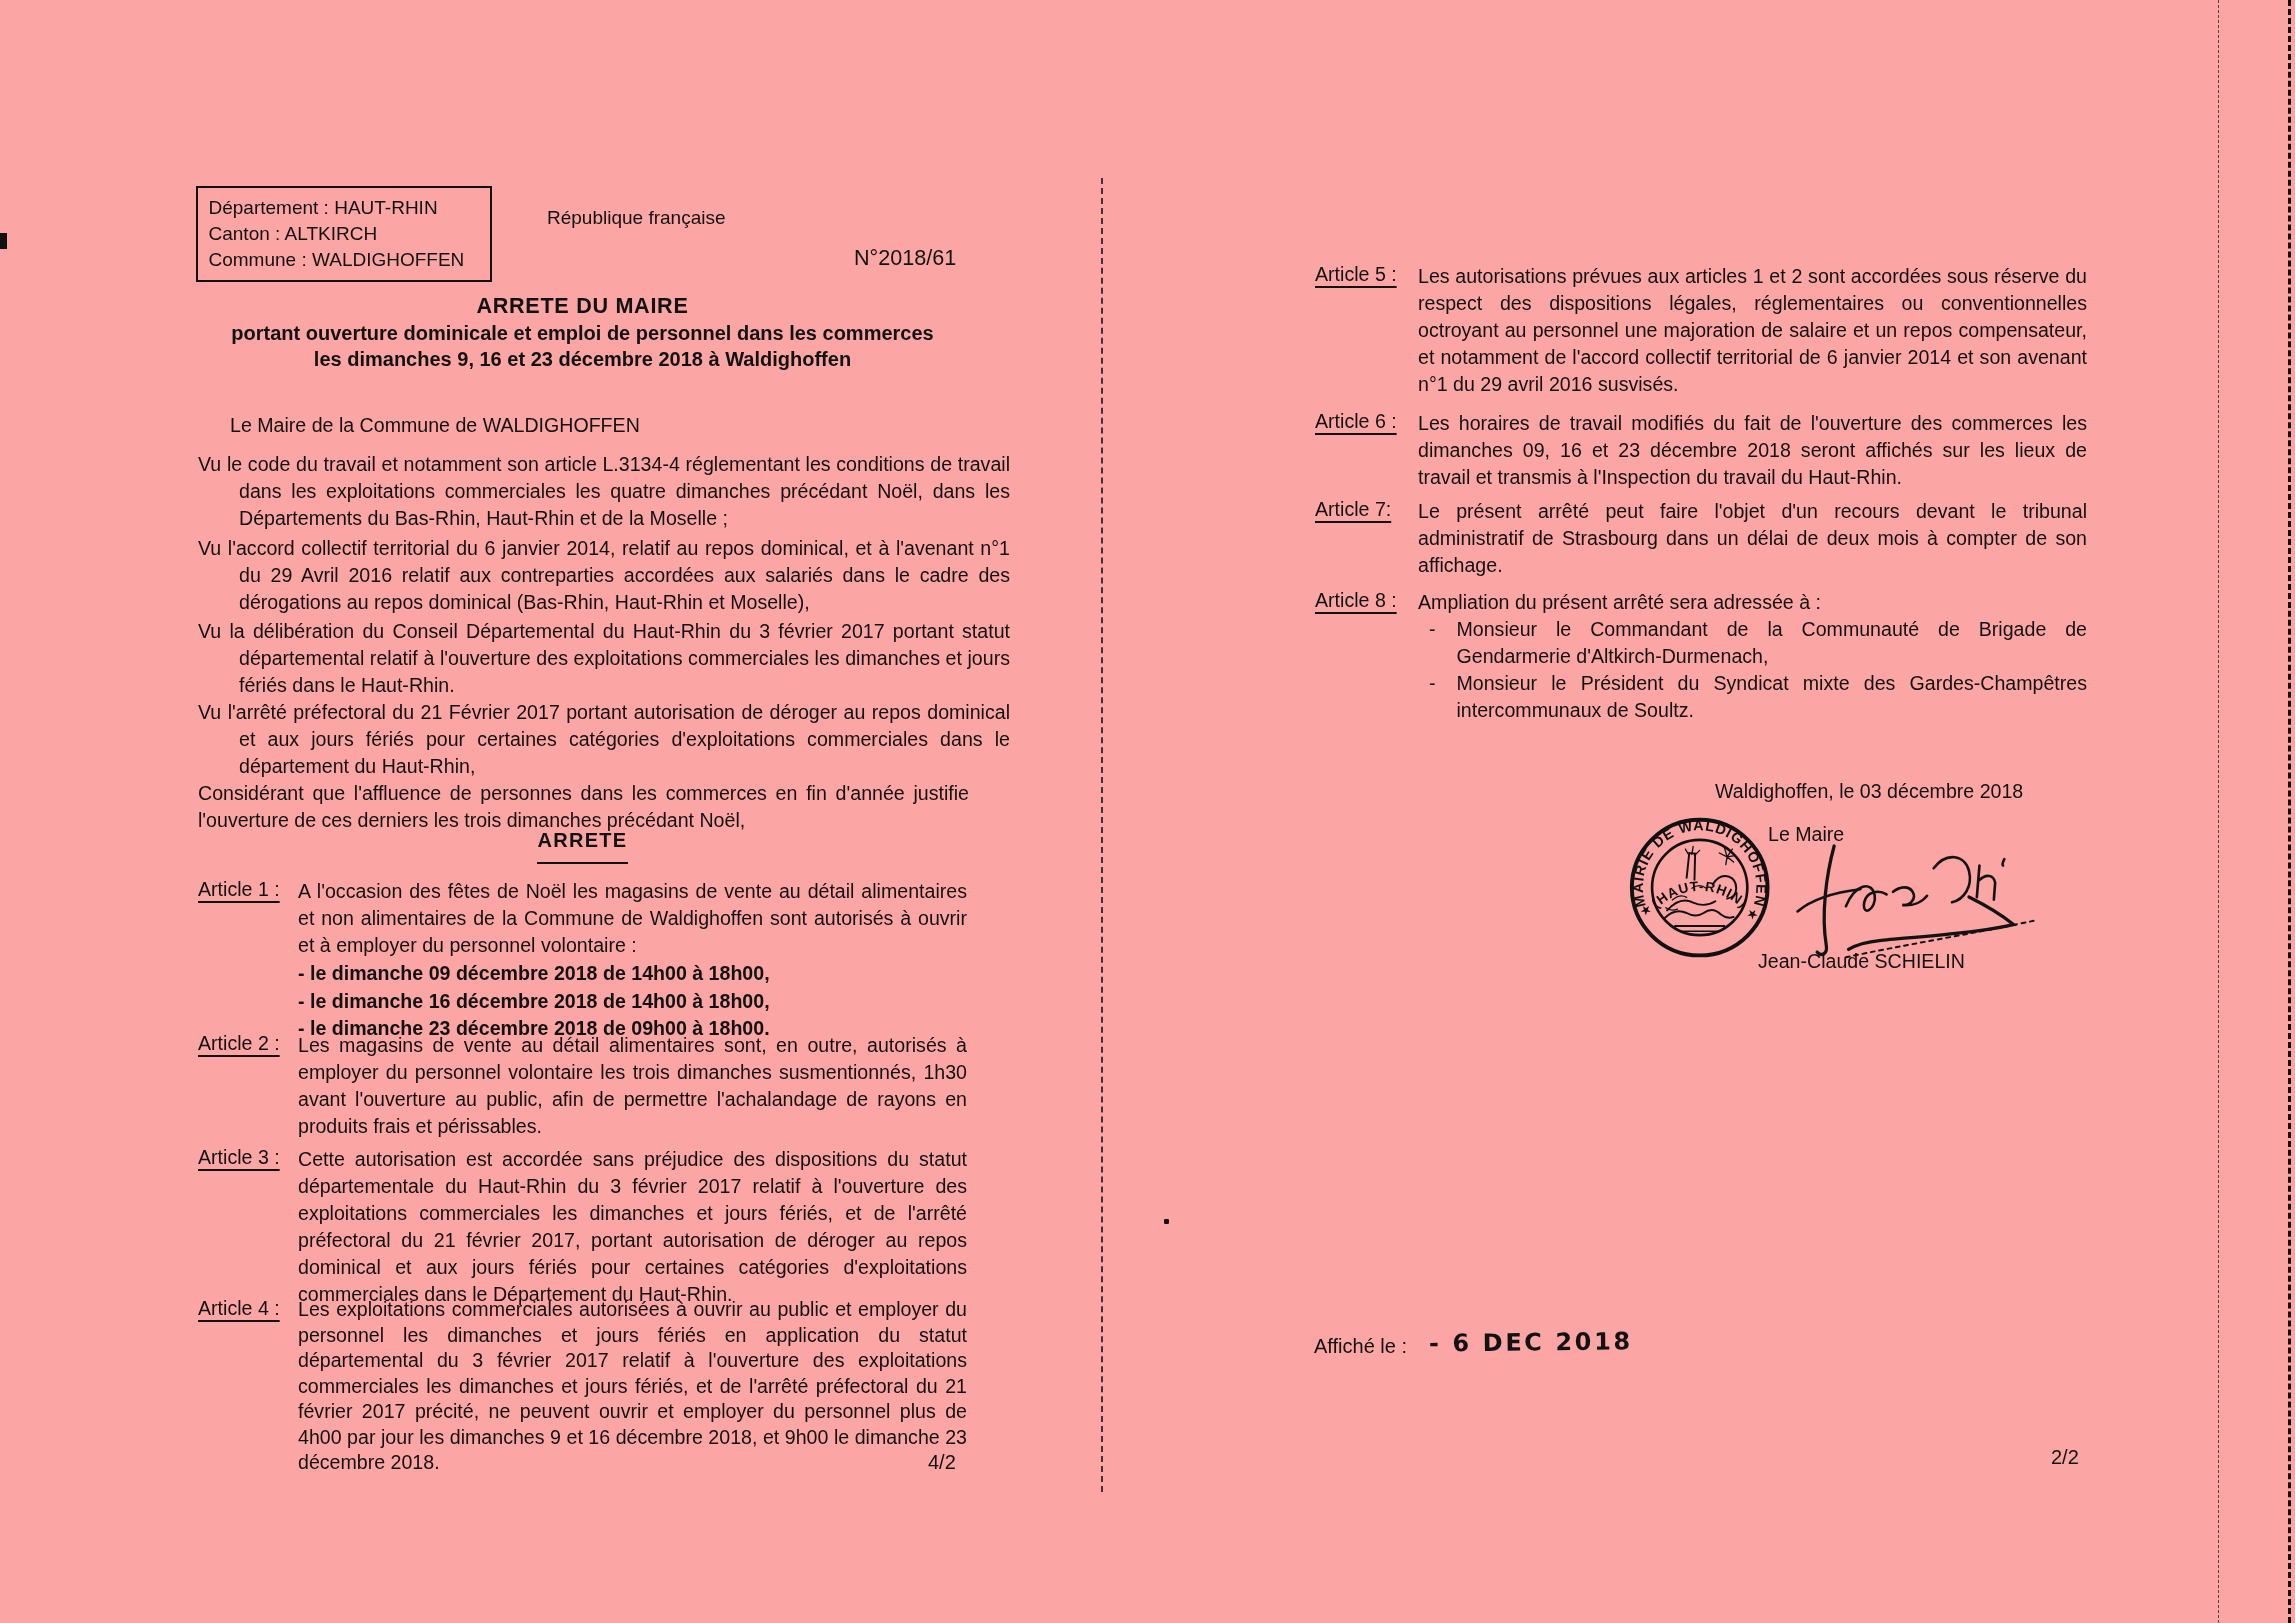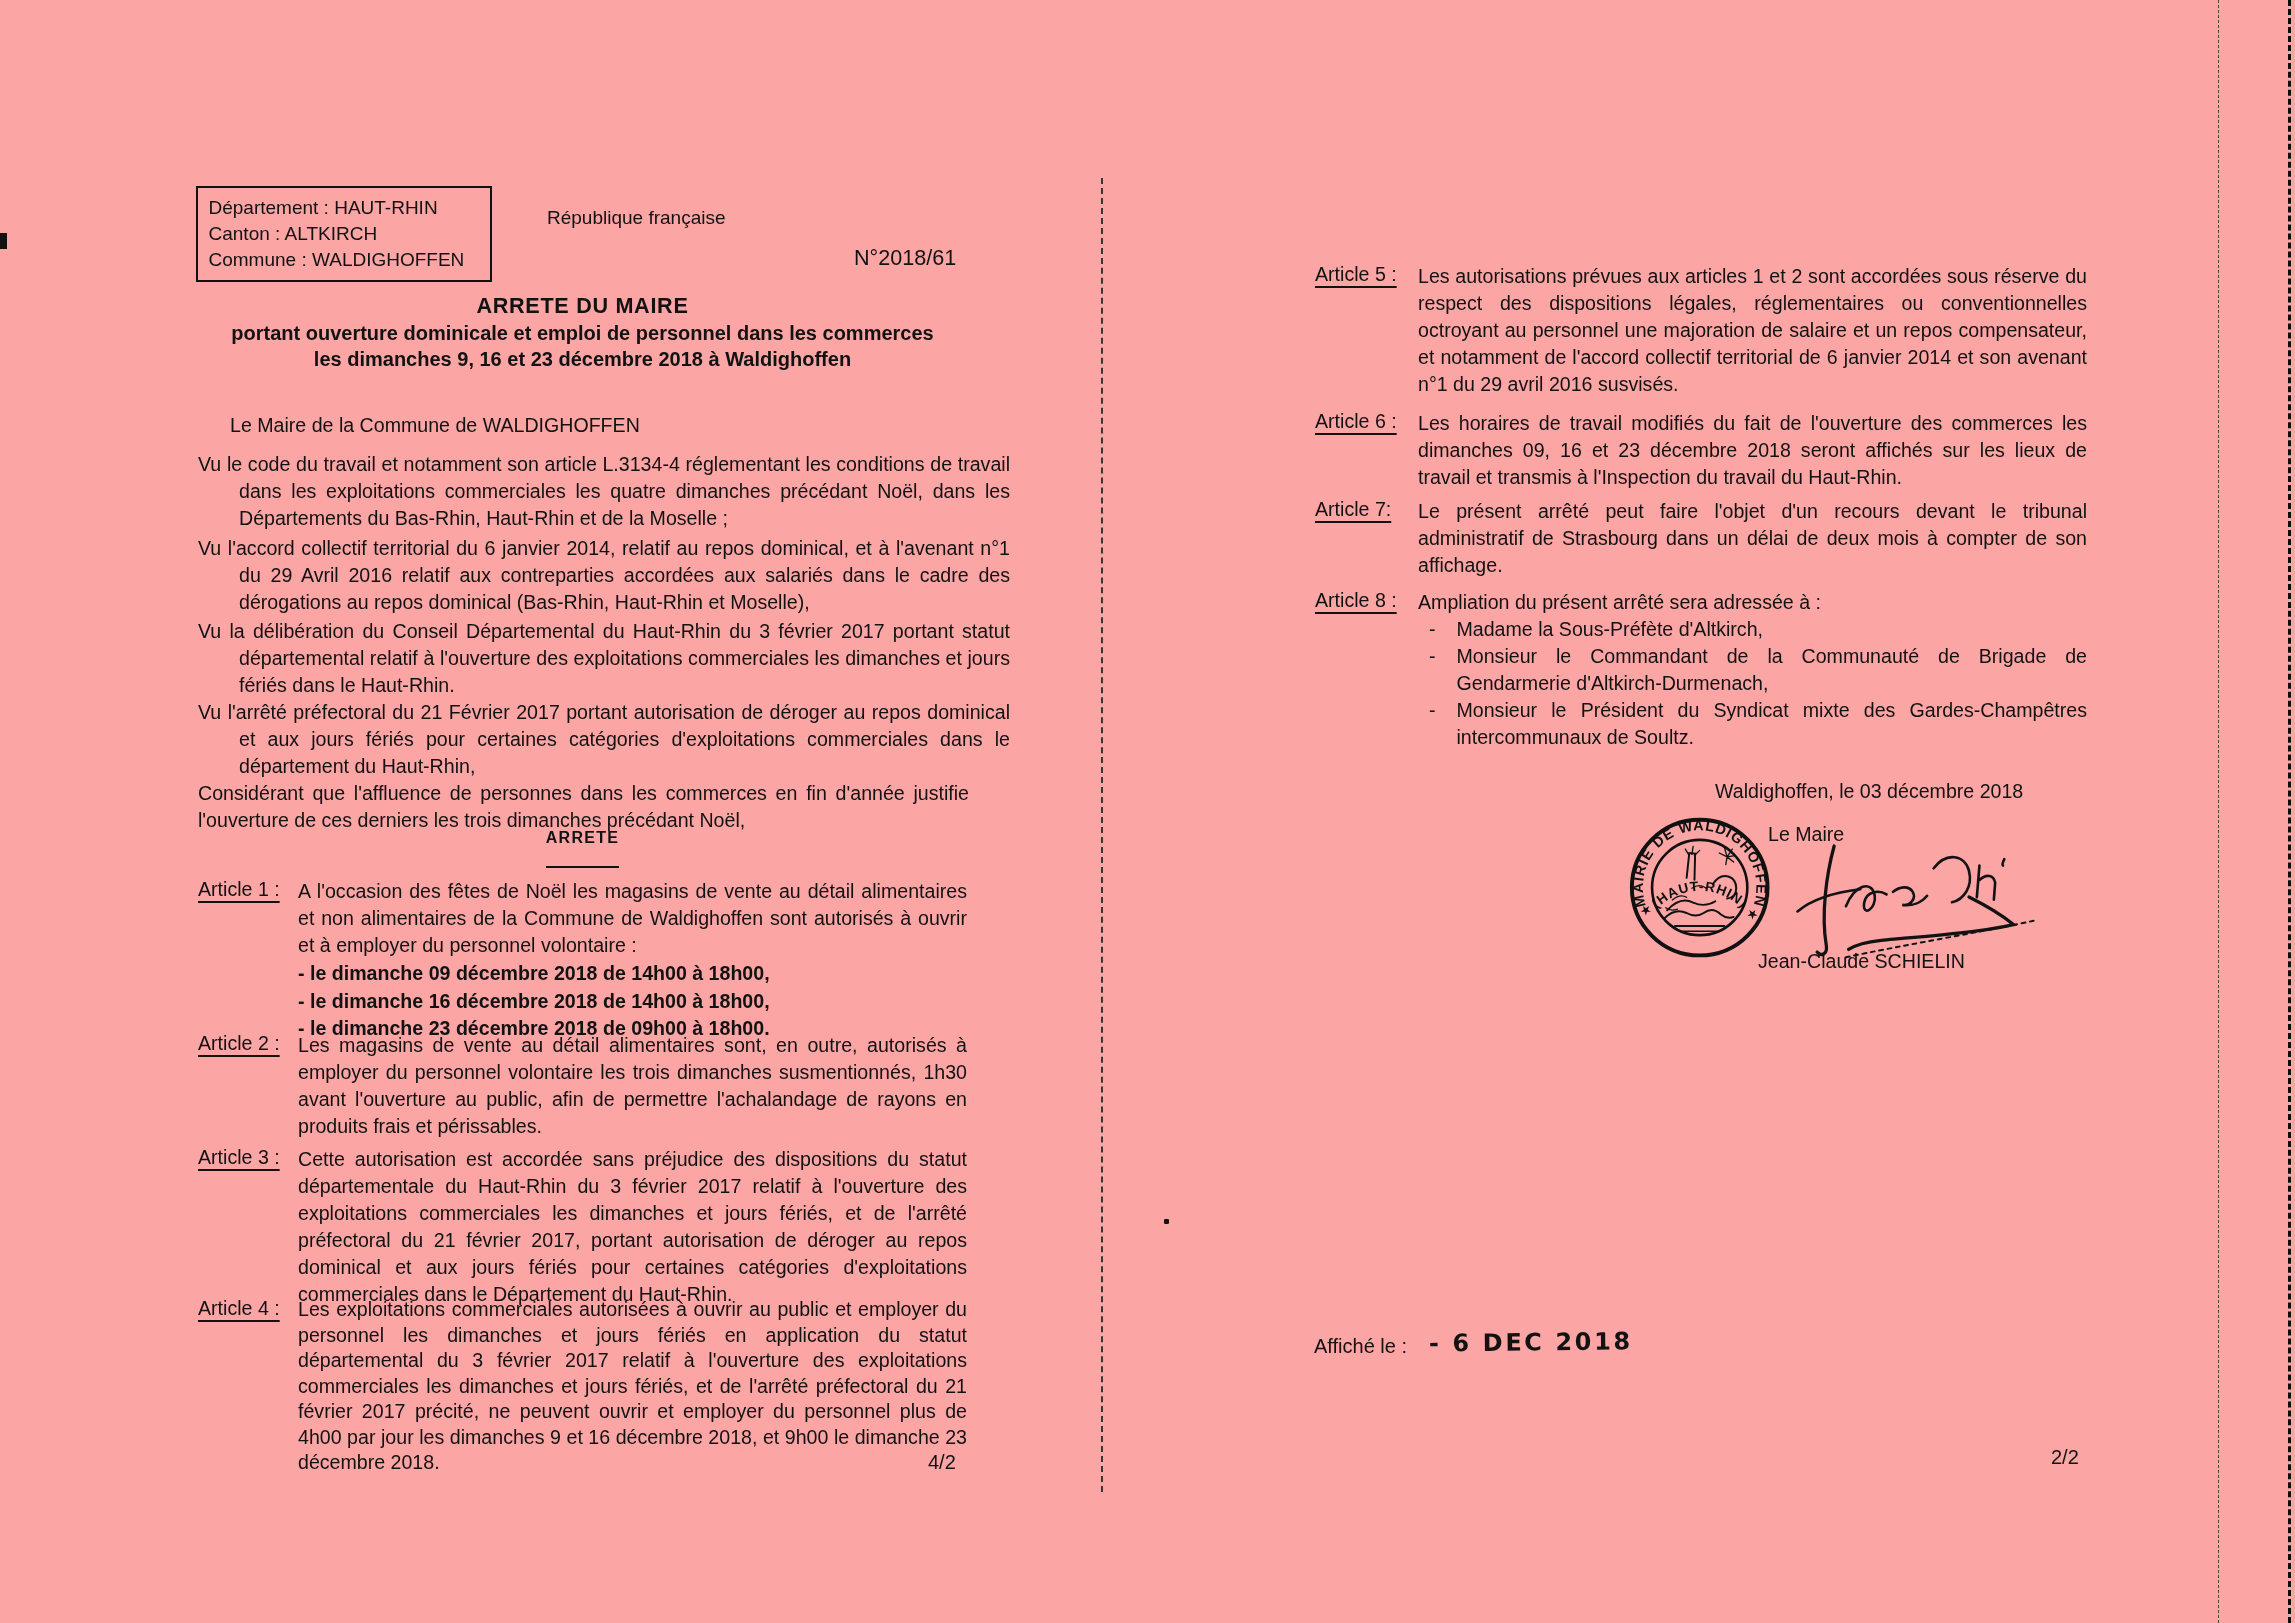--- a/index.html
+++ b/index.html
@@ -26,21 +26,21 @@
   .hdr-box div{font-size:19px;line-height:26px;}
   .republique{left:547px;top:207px;font-size:19px;}
   .numero{left:854px;top:245px;font-size:21.6px;}
   .title-line{left:198px;top:293px;width:769px;font-size:21.6px;font-weight:bold;letter-spacing:0.7px;}
   .sub1{left:198px;top:322px;width:769px;font-size:20px;font-weight:bold;}
   .sub2{left:198px;top:348px;width:769px;font-size:20px;font-weight:bold;}
   .intro{left:198px;top:412px;margin-left:32px;}
   .recital{left:198px;width:771px;padding-left:41px;text-indent:-41px;box-sizing:content-box;}
   .recital.noindent{padding-left:0;text-indent:0;}
   .arrete-wrap{left:198px;top:829px;width:769px;text-align:center;}
-  .arrete-h{display:inline-block;font-size:16px;font-weight:bold;letter-spacing:1.3px;border-bottom:2.6px solid #111;padding-bottom:19px;}
+  .arrete-h{display:inline-block;font-size:20px;font-weight:bold;letter-spacing:1.3px;border-bottom:2.6px solid #111;padding-bottom:10px;}
   .art-label{font-size:19.6px;white-space:nowrap;}
   .art-body{width:669px;}
   .subline{left:298px;font-weight:bold;}
   .pageno{font-size:20px;}
   
   .art-label-r{left:1315px;}
   .art-body-r{left:1418px;width:669px;}
   .bullets{left:1429px;width:658px;}
   .bullet{padding-left:27.5px;text-indent:-27.5px;}
   .bullet .dash{display:inline-block;width:27.5px;text-indent:0;}
@@ -140,23 +140,20 @@
       <span class="u">Article 7:</span>
     </div>
     <div class="abs txt just art-body-r" style="top:498px">Le présent arrêté peut faire l'objet d'un recours devant le tribunal administratif de Strasbourg dans un délai de deux mois à compter de son affichage.</div>
 
     <div class="abs art-label art-label-r" style="top:589px">
       <span class="u">Article 8 :</span>
     </div>
     <div class="abs txt art-body-r" style="top:589px">Ampliation du présent arrêté sera adressée à :</div>
     <div class="abs txt bullets" style="top:616px">
       <div class="bullet just">
-        <span class="dash">-</span><span>Madame la Sous-Préfète d'Altkirch,</span>
-      </div>
-      <div class="bullet just">
         <span class="dash">-</span><span>Monsieur le Commandant de la Communauté de Brigade de Gendarmerie d'Altkirch-Durmenach,</span>
       </div>
       <div class="bullet just">
         <span class="dash">-</span><span>Monsieur le Président du Syndicat mixte des Gardes-Champêtres intercommunaux de Soultz.</span>
       </div>
     </div>
 
     <div class="abs dateline">Waldighoffen, le 03 décembre 2018</div>
     <div class="abs lemaire">Le Maire</div>
 

